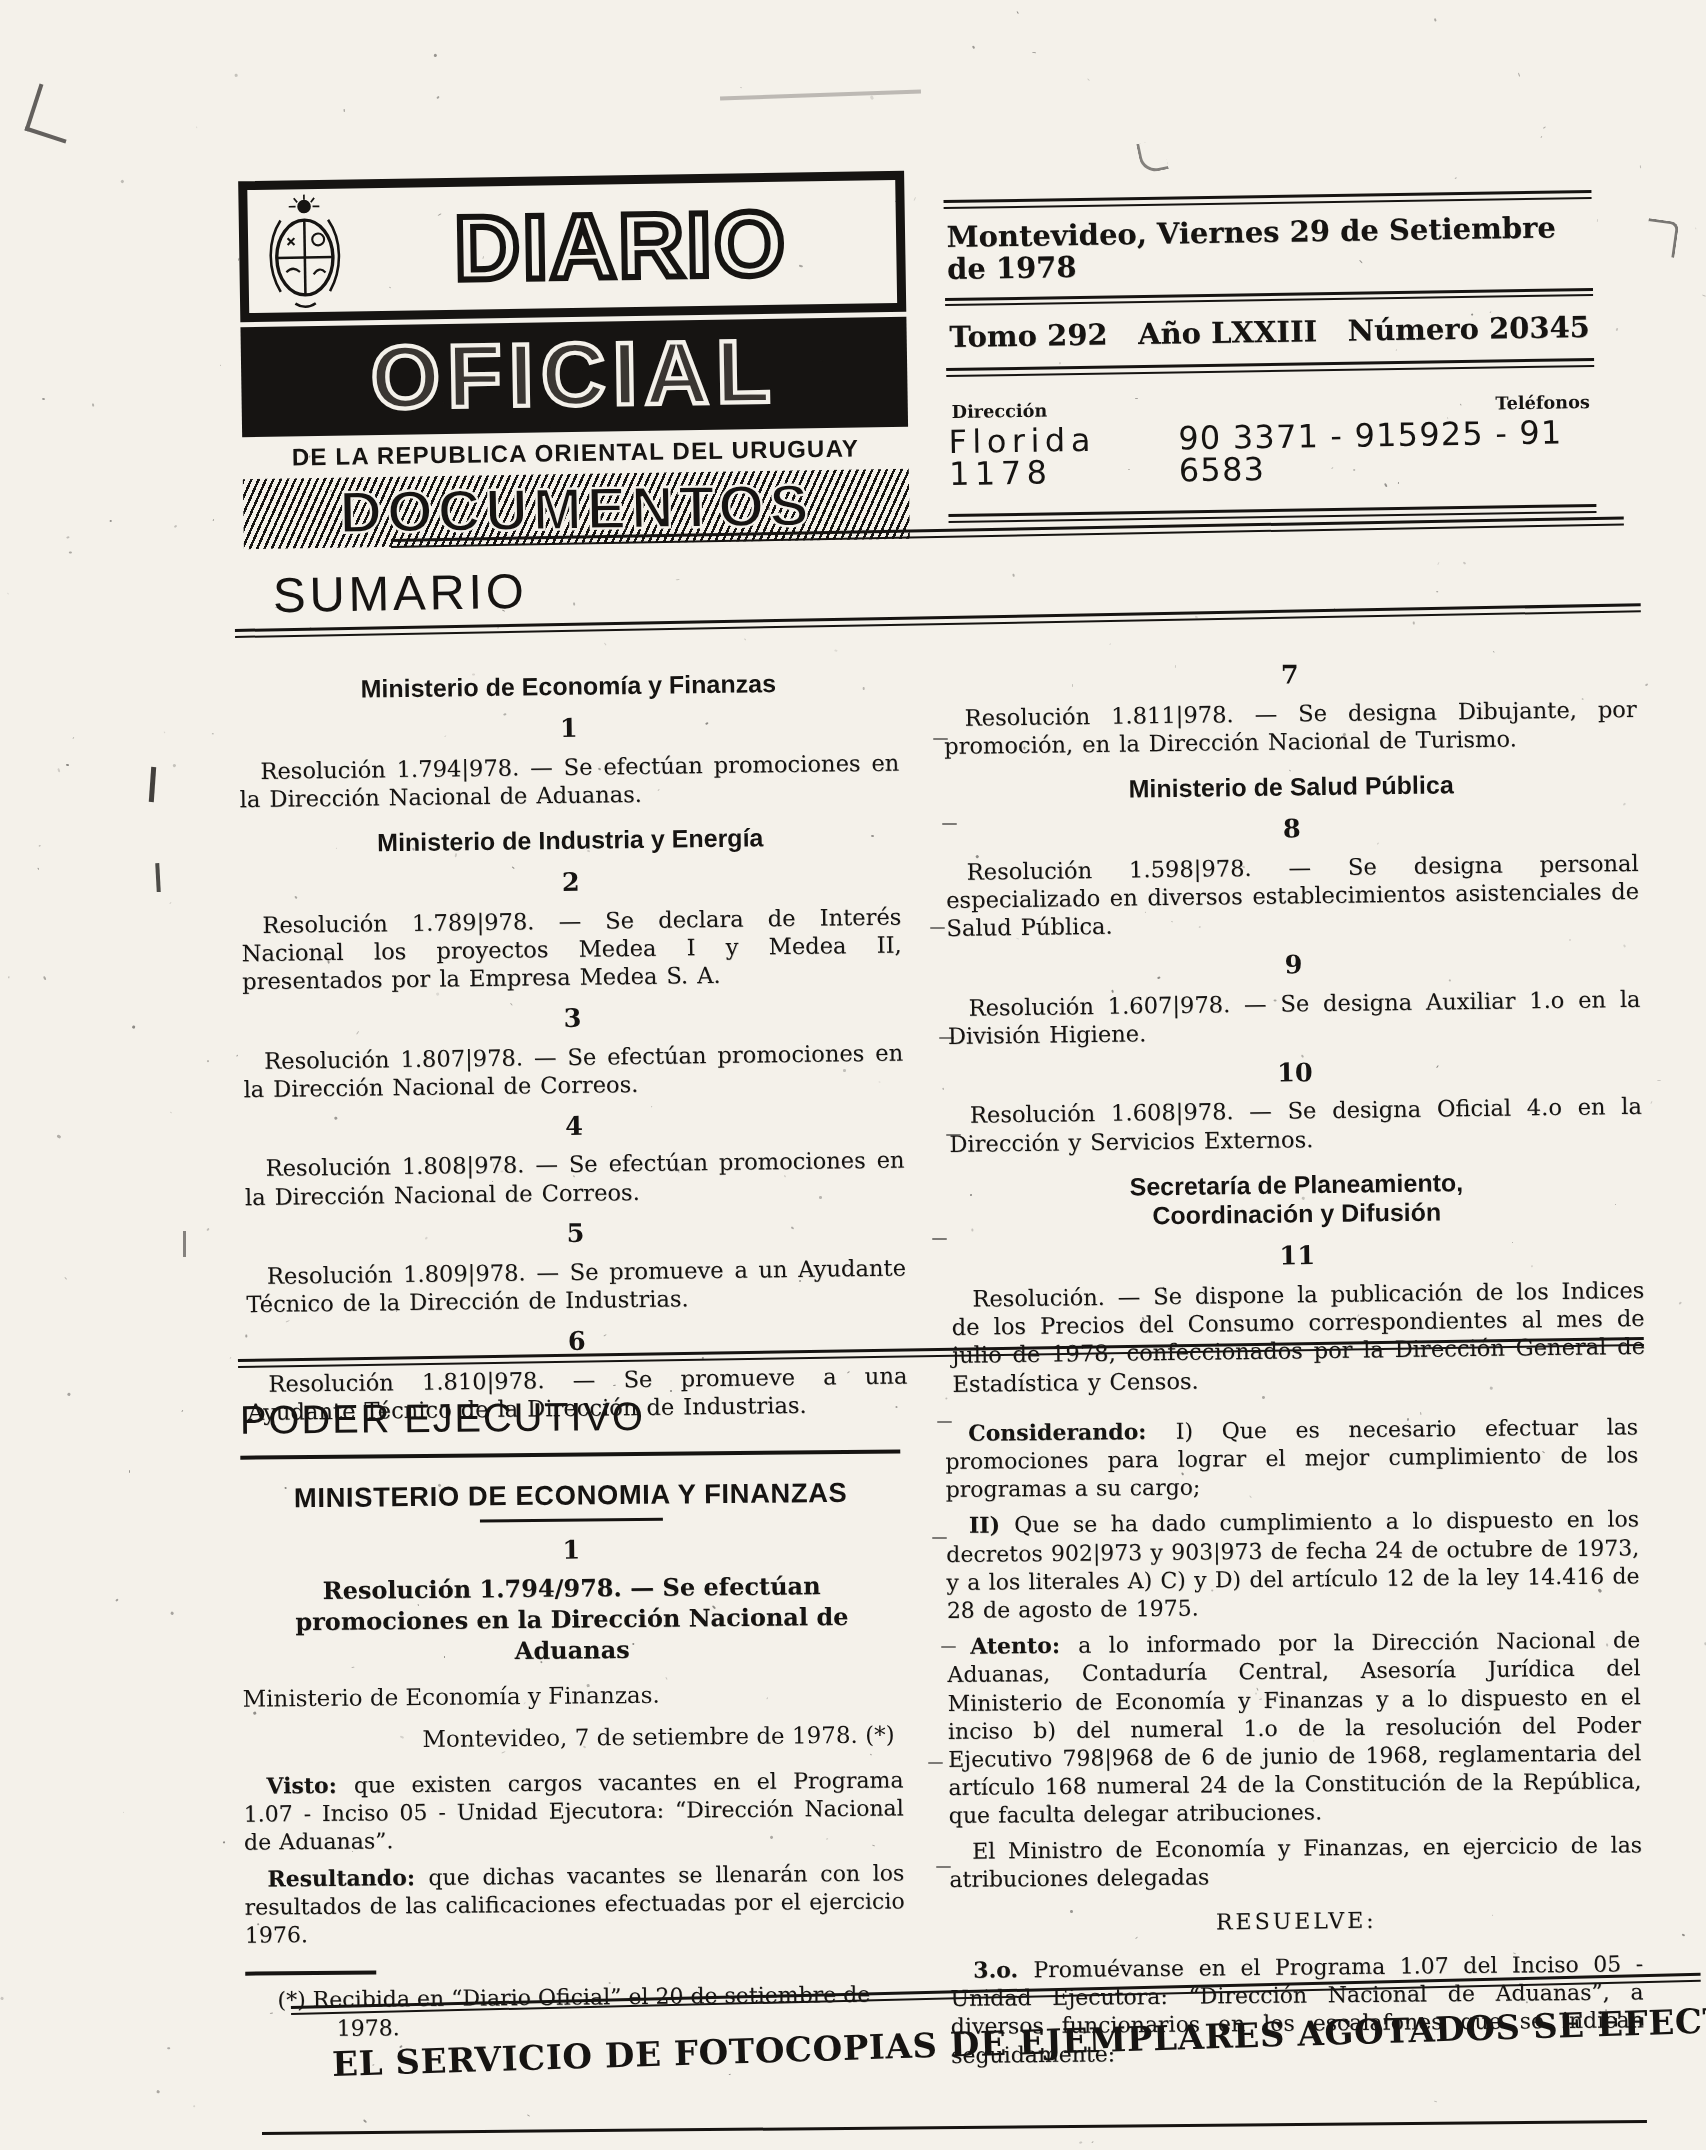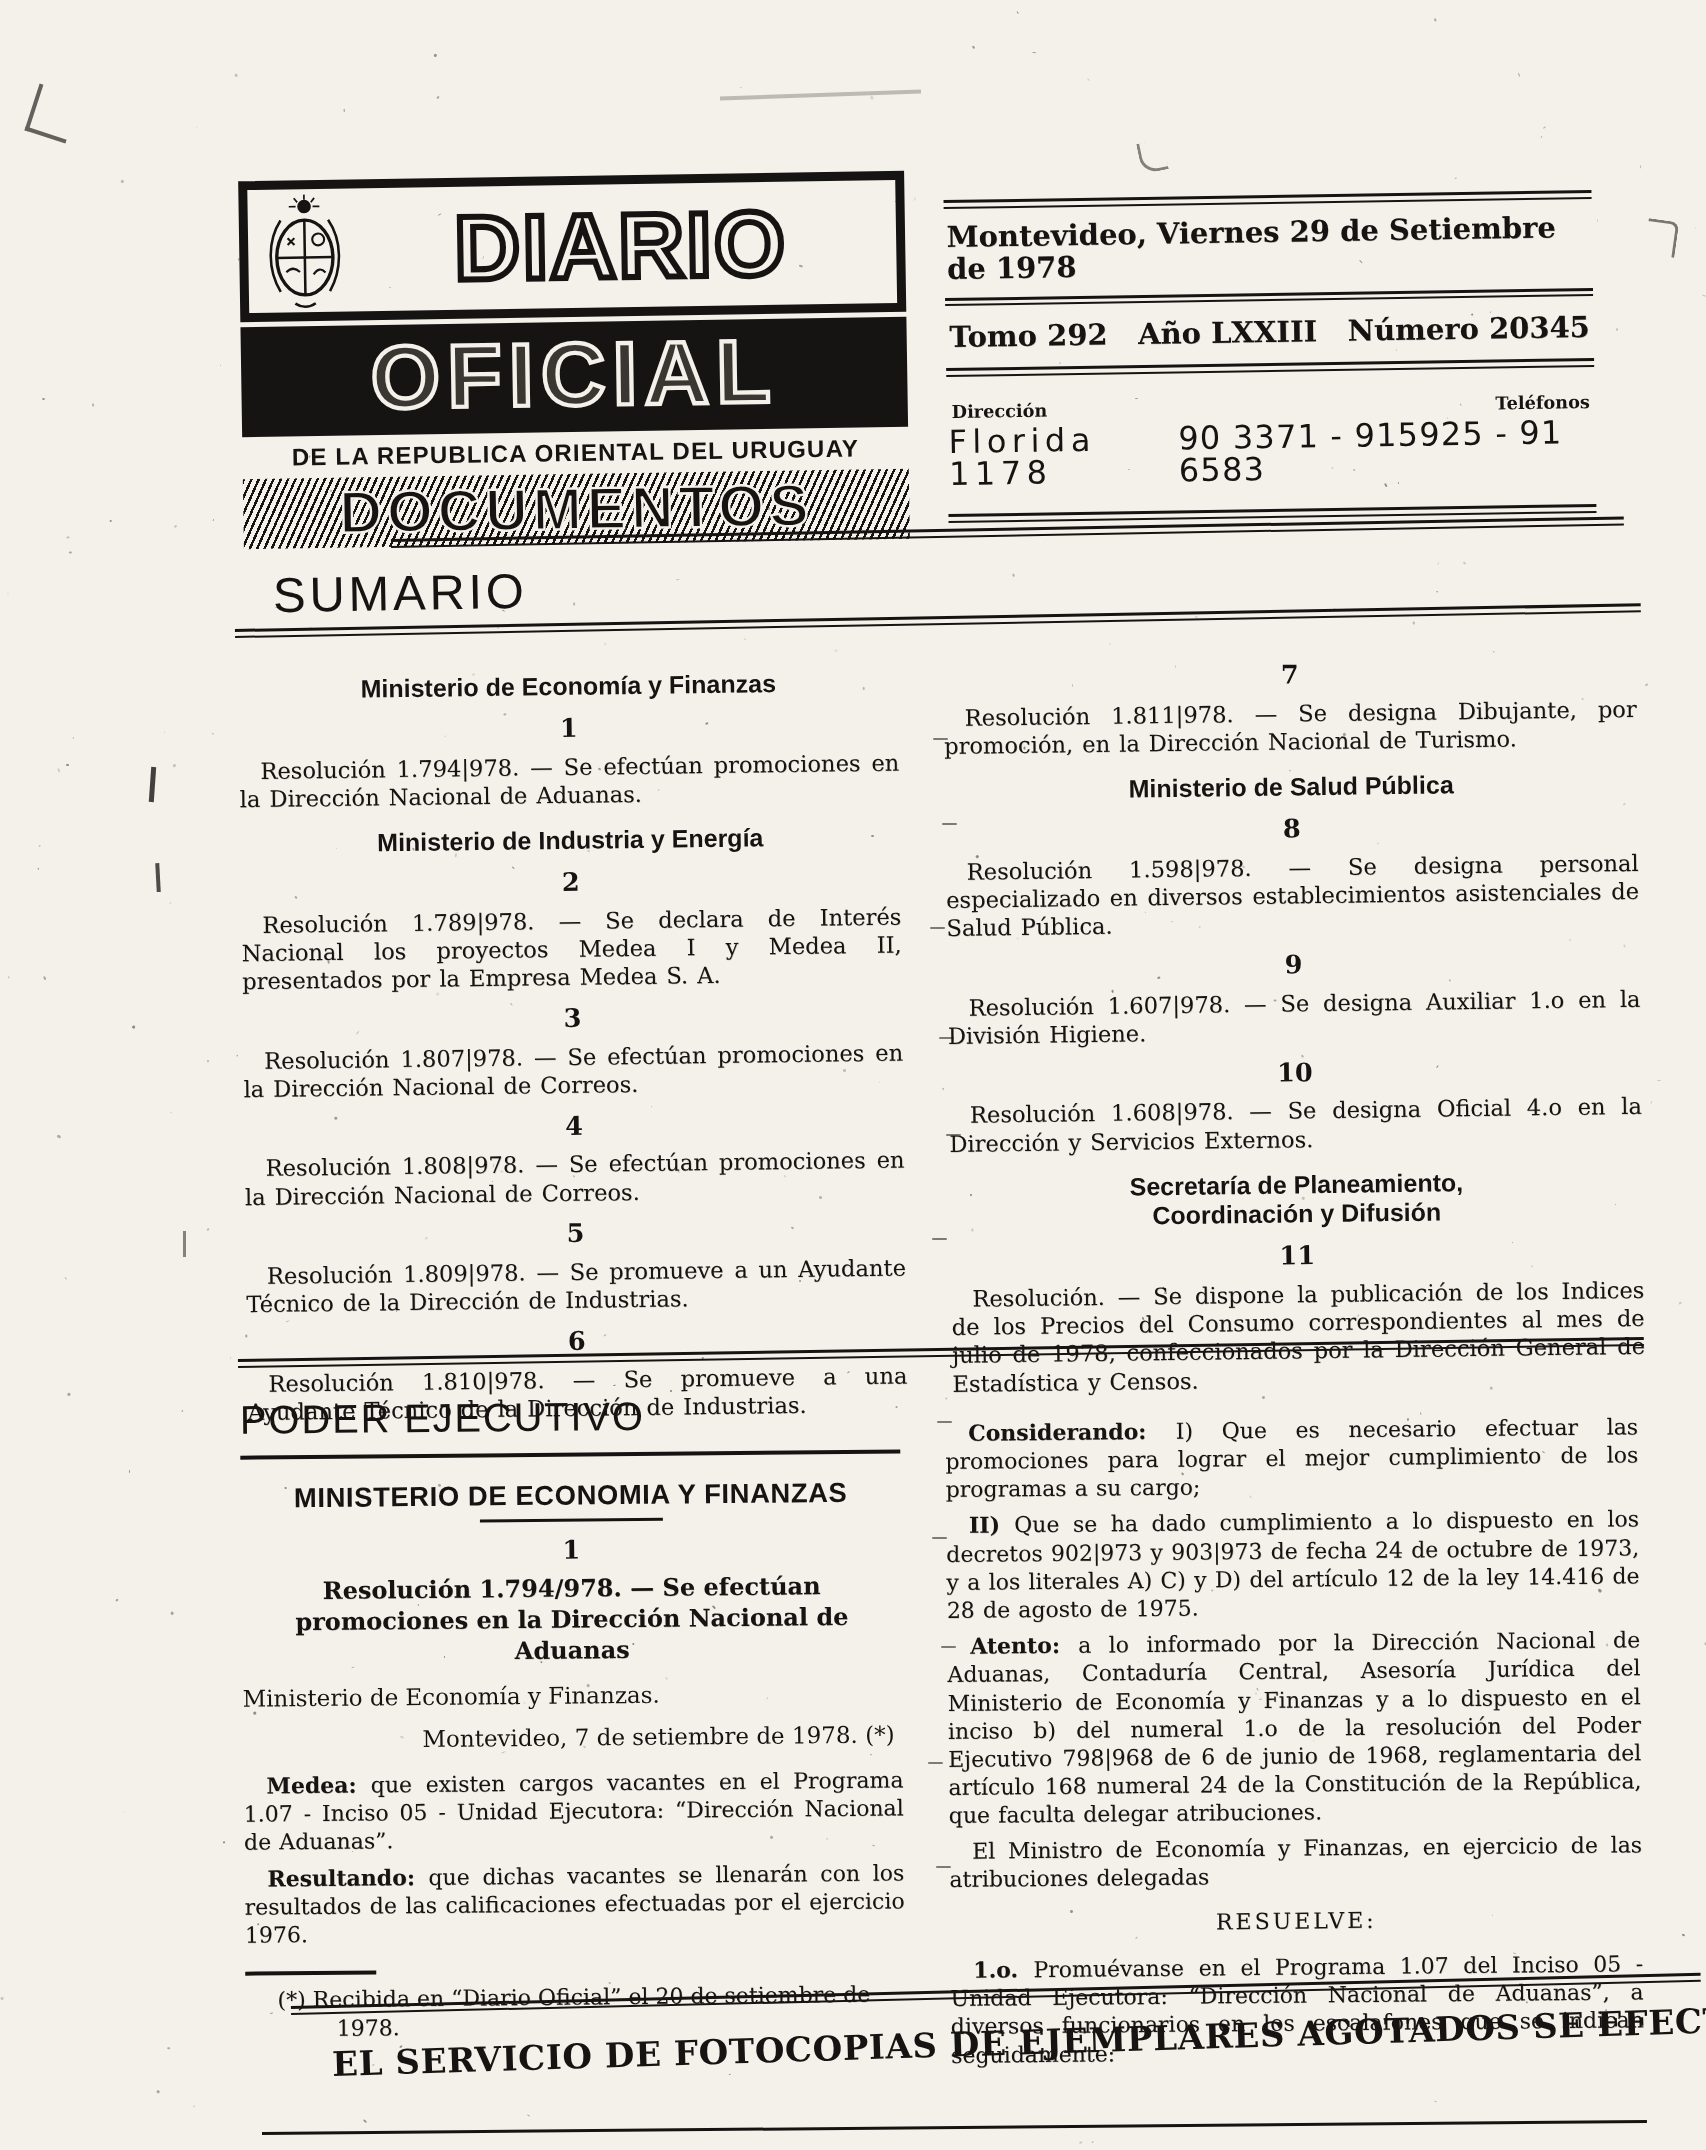--- a/index.html
+++ b/index.html
@@ -186,33 +186,33 @@
     <div class="col">
       <h1 class="poder">PODER EJECUTIVO</h1>
       <div class="rule1 poder-rule"></div>
       <h2 class="ministry">MINISTERIO DE ECONOMIA Y FINANZAS</h2>
       <div class="srule"></div>
       <div class="art-num">1</div>
       <div class="headline">Resolución 1.794/978. — Se efectúan promociones en la Dirección Nacional de Aduanas</div>
       <div class="issuer">Ministerio de Economía y Finanzas.</div>
       <div class="art-date">Montevideo, 7 de setiembre de 1978. (*)</div>
       <div>
-          <p class="para"><b>Medea: </b>que existen cargos vacantes en el Programa 1.07 - Inciso 05 - Unidad Ejecutora: “Dirección Nacional de Aduanas”.</p>
+          <p class="para"><b>Visto: </b>que existen cargos vacantes en el Programa 1.07 - Inciso 05 - Unidad Ejecutora: “Dirección Nacional de Aduanas”.</p>
           <p class="para"><b>Resultando: </b>que dichas vacantes se llenarán con los resultados de las calificaciones efectuadas por el ejercicio 1976.</p>
         </div>
       <div class="fn-rule"></div>
       <div class="footnote">(*) Recibida en “Diario Oficial” el 20 de setiembre de 1978.</div>
     </div>
     <div class="col">
         <p class="para"><b>Considerando: </b>I) Que es necesario efectuar las promociones para lograr el mejor cumplimiento de los programas a su cargo;</p>
         <p class="para"><b>II) </b>Que se ha dado cumplimiento a lo dispuesto en los decretos 902|973 y 903|973 de fecha 24 de octubre de 1973, y a los literales A) C) y D) del artículo 12 de la ley 14.416 de 28 de agosto de 1975.</p>
         <p class="para"><b>Atento: </b>a lo informado por la Dirección Nacional de Aduanas, Contaduría Central, Asesoría Jurídica del Ministerio de Economía y Finanzas y a lo dispuesto en el inciso b) del numeral 1.o de la resolución del Poder Ejecutivo 798|968 de 6 de junio de 1968, reglamentaria del artículo 168 numeral 24 de la Constitución de la República, que faculta delegar atribuciones.</p>
         <p class="para">El Ministro de Economía y Finanzas, en ejercicio de las atribuciones delegadas</p>
         <p class="para center">RESUELVE:</p>
-        <p class="para"><b>1.o. </b>Promuévanse en el Programa 1.07 del Inciso 05 - Unidad Ejecutora: “Dirección Nacional de Aduanas”, a diversos funcionarios en los escalafones que se indican seguidamente:</p>
+        <p class="para"><b>3.o. </b>Promuévanse en el Programa 1.07 del Inciso 05 - Unidad Ejecutora: “Dirección Nacional de Aduanas”, a diversos funcionarios en los escalafones que se indican seguidamente:</p>
       </div>
   </div>
 
   <div class="footer-rule rule2"></div>
   <div class="footer-banner">EL SERVICIO DE FOTOCOPIAS DE EJEMPLARES AGOTADOS SE EFECTUA EN EL DIA.</div>
   <div class="bottom-line"></div>
 
   <i class="mark mk-hook-tl"></i>
   <i class="mark mk-tick-1"></i>
   <i class="mark mk-tick-2"></i>

